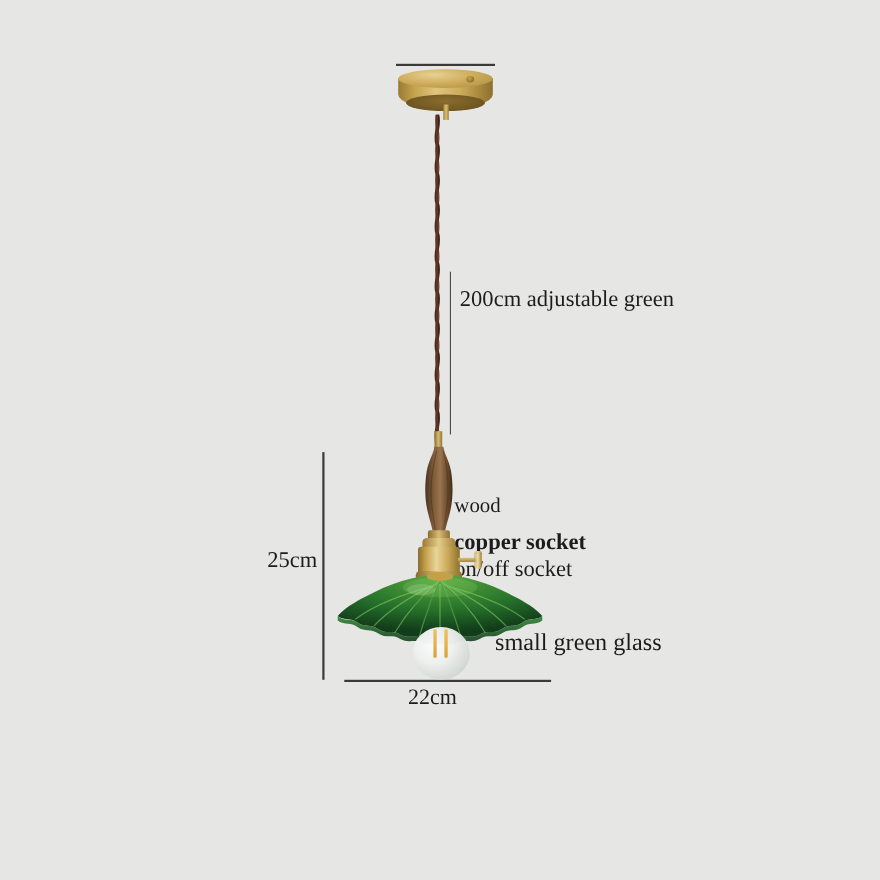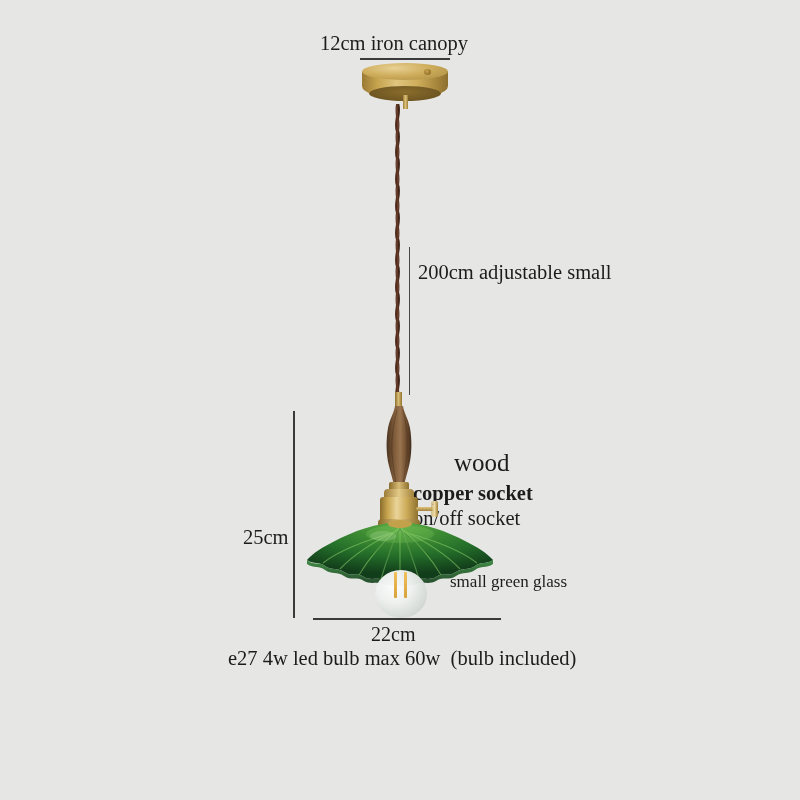--- a/index.html
+++ b/index.html
@@ -14,25 +14,25 @@
   
   .lbl{
     position:absolute;
     color:#1c1c1c;
     font-family:"Liberation Serif","DejaVu Serif",serif;
     white-space:pre;
     line-height:1;
   }
   #lbl-canopy   {left:320px; top:33px;  font-size:20.5px;}
   #lbl-wire     {left:418px; top:262px; font-size:20.5px;}
-  #lbl-wood     {left:413px; top:450px; font-size:25px;margin-left:41px;}
+  #lbl-wood     {left:413px; top:450px; font-size:19px;}
   #lbl-socket   {left:413px; top:483px; font-size:20.5px;font-weight:bold;}
   #lbl-switch   {left:413px; top:508px; font-size:20.5px;}
-  #lbl-glass    {left:450px; top:573px; font-size:17px;}
-  #lbl-25cm     {left:243px; top:499px; font-size:20.5px;margin-top:28px;}
+  #lbl-glass    {left:450px; top:573px; font-size:22px;}
+  #lbl-25cm     {left:243px; top:499px; font-size:20.5px;}
   #lbl-22cm     {left:371px; top:624px; font-size:20px;}
   #lbl-bulb     {left:228px; top:648px; font-size:20.5px;}
 
   
   .dimline{position:absolute;background:#3a3a3a;}
   #dim-12cm{left:360px; top:58px;  width:90px;  height:1.5px;}
   #dim-22cm{left:313px; top:618px; width:188px; height:1.6px;}
   #dim-25v {left:293px; top:411px; width:1.6px; height:207px;}
 
   
@@ -125,29 +125,27 @@
   }
   .fil{position:absolute;width:3px;background:linear-gradient(180deg,#f0c05a,#d9a23a);border-radius:1px;}
   #fil1{left:19px;top:2px;height:26px;}
   #fil2{left:29px;top:2px;height:26px;}
 </style>
 </head>
 <body>
 
 <div id="stage">
 
-  <div class="lbl" id="lbl-canopy">12cm iron canopy</div>
-  <div class="lbl" id="lbl-wire">200cm adjustable small</div>
+  <div class="lbl" id="lbl-wire">200cm adjustable green</div>
   <div class="lbl" id="lbl-wood">wood</div>
   <div class="lbl" id="lbl-socket">copper socket</div>
   <div class="lbl" id="lbl-switch">on/off socket</div>
   <div class="lbl" id="lbl-glass">small green glass</div>
   <div class="lbl" id="lbl-25cm">25cm</div>
   <div class="lbl" id="lbl-22cm">22cm</div>
-  <div class="lbl" id="lbl-bulb">e27 4w led bulb max 60w  (bulb included)</div>
 
   <div class="dimline" id="dim-12cm"></div>
   <div class="dimline" id="dim-22cm"></div>
   <div class="dimline" id="dim-25v"></div>
   <div id="lead-wire"></div>
 
   <div id="canopy">
     <div class="canopy-body"></div>
     <div class="canopy-inner"></div>
     <div class="canopy-top"></div>

